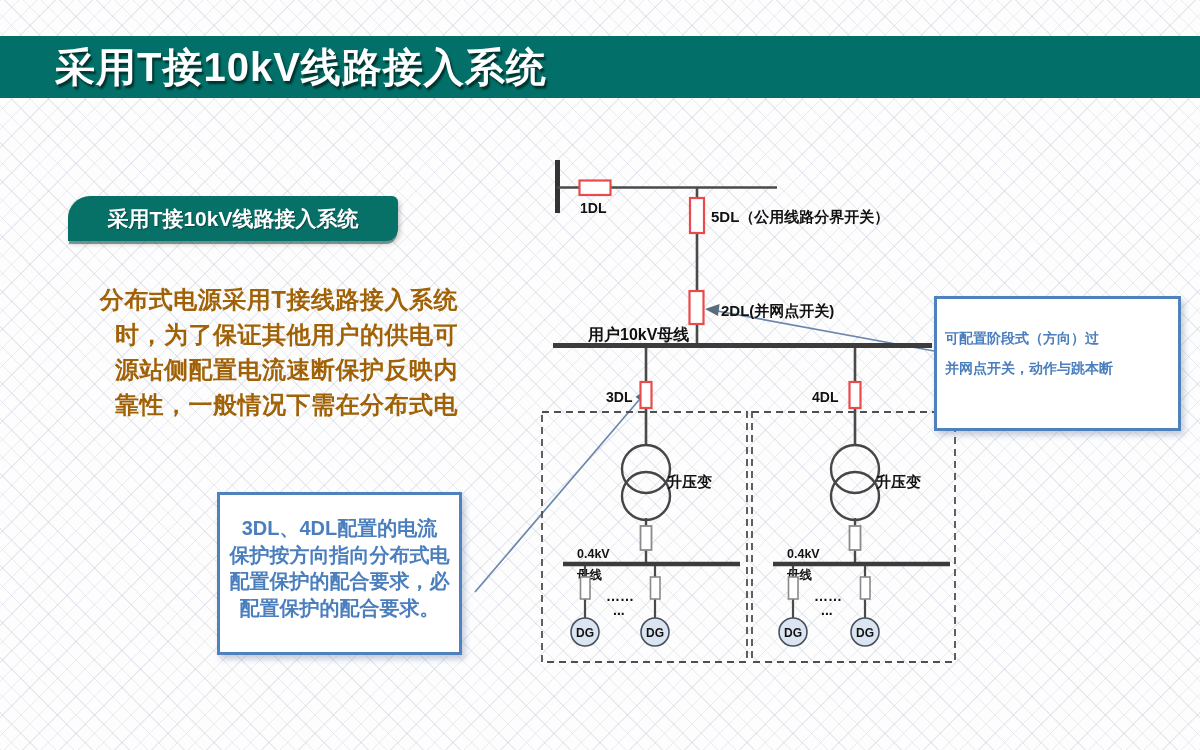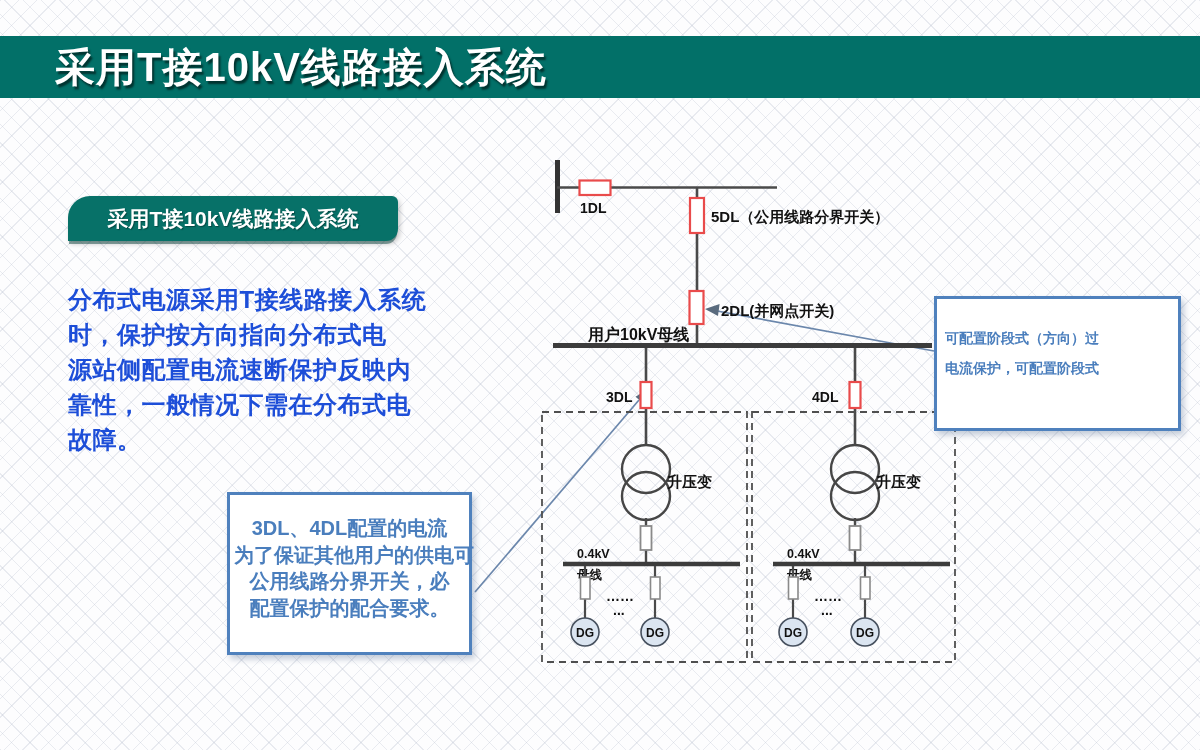--- a/index.html
+++ b/index.html
@@ -32,36 +32,37 @@
     box-shadow:0 4px 0 -1px rgba(0,60,54,0.45), 2px 3px 5px rgba(0,0,0,0.22);
     z-index:3;
   }
   .section-label-text{
     color:#ffffff;font-size:21px;font-weight:bold;white-space:nowrap;
     text-shadow:1px 1px 1px rgba(0,0,0,0.35);
   }
   
   .body-text{
     left:68px;top:282px;width:390px;z-index:3;
-    color:#1d4ed8;font-size:24px;font-weight:bold;line-height:35px;
+    color:#a16207;font-size:24px;font-weight:bold;line-height:35px;
     letter-spacing:0.5px;
+    text-align:right;
   }
   
   .callout{
     background:#ffffff;border:3px solid #4f81bd;
     color:#4a7ebd;font-weight:bold;z-index:5;
     box-shadow:3px 4px 6px rgba(110,130,160,0.40);
   }
   .callout-right{
     left:934px;top:296px;width:247px;height:135px;
     font-size:14px;line-height:30px;
     padding:24px 0 0 8px;box-sizing:border-box;
   }
   .callout-left{
-    left:227px;top:492px;width:245px;height:163px;
+    left:217px;top:492px;width:245px;height:163px;
     font-size:20px;line-height:26.5px;
     padding:20px 4px 0 4px;box-sizing:border-box;text-align:center;
   }
   .callout .cl{white-space:nowrap;}
   
   .diagram-svg{left:220px;top:140px;width:790px;height:545px;z-index:1;}
   .dtext{font-family:"Liberation Sans","DejaVu Sans",sans-serif;font-weight:bold;fill:#111111;}
 </style>
 </head>
 <body>
@@ -69,24 +70,23 @@
 <div class="abs header-bar">
   <div class="header-title">采用T接10kV线路接入系统</div>
 </div>
 
 <div class="abs section-label">
   <div class="section-label-text">采用T接10kV线路接入系统</div>
 </div>
 
 <div class="abs body-text">
   <div>分布式电源采用T接线路接入系统</div>
-  <div>时，保护按方向指向分布式电</div>
+  <div>时，为了保证其他用户的供电可</div>
   <div>源站侧配置电流速断保护反映内</div>
   <div>靠性，一般情况下需在分布式电</div>
-  <div>故障。</div>
 </div>
 
 <svg class="abs diagram-svg" viewBox="220 140 790 545">
 
   <g>
     <line x1="475" y1="592" x2="639" y2="400" stroke="#6b87ac" stroke-width="1.7"></line>
     <polygon points="648,389 642.3,402.6 635.5,396.8" fill="#5a6b7e"></polygon>
   </g>
 
   <g>
@@ -170,21 +170,21 @@
     <rect x="860.5" y="577" width="9.5" height="22" fill="#ffffff" stroke="#8a8a8a" stroke-width="1.6"></rect>
     <circle cx="865" cy="632" r="14" fill="#dbe5f1" stroke="#46505e" stroke-width="1.6"></circle>
     <text x="865" y="637" text-anchor="middle" class="dtext" font-size="12">DG</text>
   </g>
   <text x="814" y="601" class="dtext" font-size="14">……</text>
   <text x="821" y="615" class="dtext" font-size="14">...</text>
 </svg>
 
 <div class="abs callout callout-right">
   <div class="cl">可配置阶段式（方向）过</div>
-  <div class="cl">电流保护，可配置阶段式</div>
+  <div class="cl">并网点开关，动作与跳本断</div>
 </div>
 
 <div class="abs callout callout-left">
   <div class="cl">3DL、4DL配置的电流</div>
-  <div class="cl">为了保证其他用户的供电可</div>
-  <div class="cl">公用线路分界开关，必</div>
+  <div class="cl">保护按方向指向分布式电</div>
+  <div class="cl">配置保护的配合要求，必</div>
   <div class="cl">配置保护的配合要求。</div>
 </div>
 
 </body></html>

